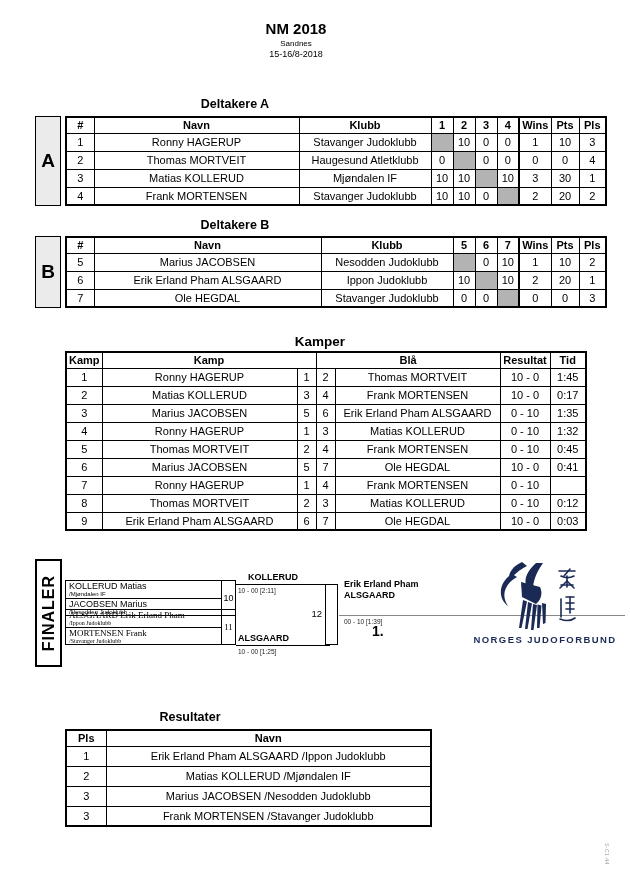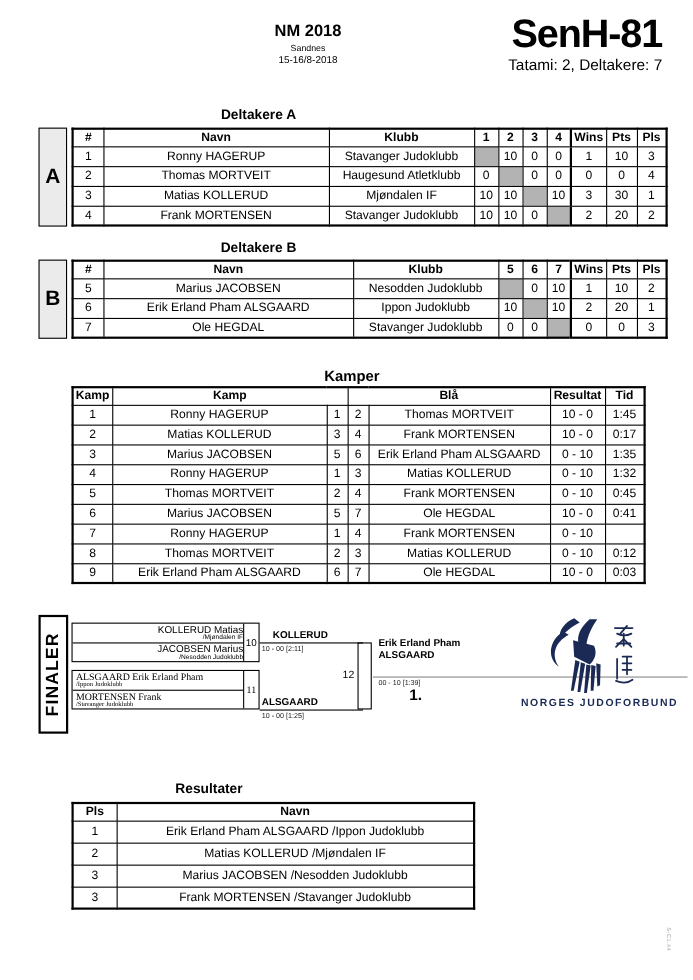--- a/index.html
+++ b/index.html
@@ -1,21 +1,21 @@
 <!DOCTYPE html>
 <html><head>
 <meta charset="utf-8">
 <style>
   * { margin:0; padding:0; box-sizing:border-box; }
   body { background:#fff; }
   .page { position:relative; width:630px; height:891px; background:#fff;
           font-family:"Liberation Sans", sans-serif; color:#000; overflow:hidden; }
 
   
-  .hdr-center { position:absolute; left:180px; top:20px; width:200px; text-align:center; }
+  .hdr-center { position:absolute; left:196px; top:20px; width:200px; text-align:center; }
   .hdr-event { font-size:15px; font-weight:bold; }
   .hdr-loc   { font-size:8px; margin-top:2px; }
   .hdr-date  { font-size:9px; margin-top:1px; }
   .hdr-right { position:absolute; right:28px; top:12px; text-align:right; }
   .hdr-cat   { font-size:36px; font-weight:900; letter-spacing:-1px; line-height:38px; }
   .hdr-info  { font-size:14px; margin-top:1px; }
 
   
   .sec-title { position:absolute; font-weight:bold; font-size:12.5px; width:200px; text-align:center; }
 
@@ -72,24 +72,20 @@
 </head>
 <body>
 
 <div class="page">
 
   <div class="hdr-center">
     <div class="hdr-event">NM 2018</div>
     <div class="hdr-loc">Sandnes</div>
     <div class="hdr-date">15-16/8-2018</div>
   </div>
-  <div class="hdr-right">
-    <div class="hdr-cat">SenH-81</div>
-    <div class="hdr-info">Tatami: 2, Deltakere: 7</div>
-  </div>
 
   <div class="sec-title" style="left:135px; top:97px;">Deltakere A</div>
   <div class="group-box" style="top:116px; height:90px;">A</div>
   <table class="pool" style="top:116px;">
     <colgroup>
         <col style="width:28px">
         <col style="width:205px">
         <col style="width:132px">
         <col style="width:22px">
         <col style="width:22px">
@@ -325,21 +321,21 @@
       <td class="tc">10 - 0</td>
       <td class="tc">0:03</td>
     </tr>
   </tbody>
     </table>
 
   <div class="fin-label">
     <span>FINALER</span>
   </div>
 
-  <div class="match-box" style="top:566px;text-align:right;">
+  <div class="match-box" style="top:580px;">
     <div class="mb-entries">
       <div class="mb-entry">
         <div class="mb-name">KOLLERUD Matias</div>
         <div class="mb-club">/Mjøndalen IF</div>
       </div>
       <div class="mb-entry">
         <div class="mb-name">JACOBSEN Marius</div>
         <div class="mb-club">/Nesodden Judoklubb</div>
       </div>
     </div>

